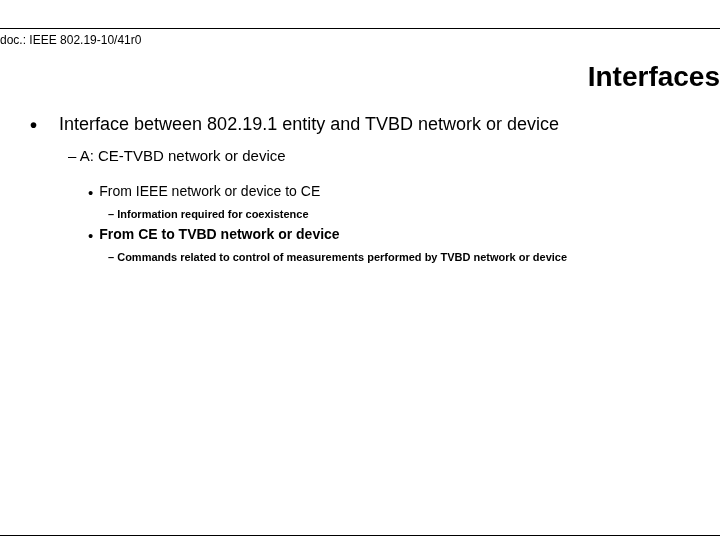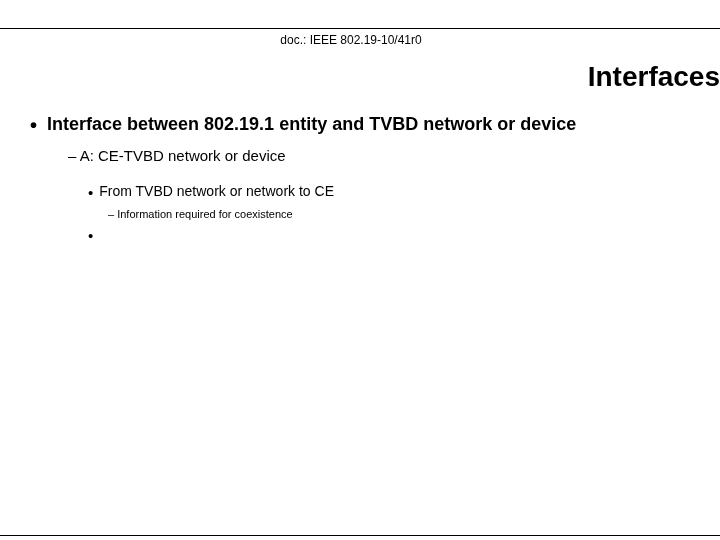--- a/index.html
+++ b/index.html
@@ -24,21 +24,21 @@
       padding: 0;
     }
 
     .header-line {
       width: 100%;
       border-top: 1.5px solid #000;
       margin-top: 28px;
     }
 
     .doc-ref {
-      text-align: center;
+      text-align: left;
       font-size: 12px;
       padding: 4px 18px 0 0;
       font-family: Arial, sans-serif;
     }
 
     .title {
       text-align: right;
       font-size: 28px;
       font-weight: bold;
       margin-top: 14px;
@@ -60,21 +60,22 @@
     }
 
     .bullet-main .bullet-dot {
       margin-right: 10px;
       font-size: 20px;
       line-height: 1.2;
     }
 
     .bullet-main .bullet-text {
       line-height: 1.3;
-      font-weight: bold;
+      font-weight: normal;
+      margin-left: 12px;
     }
 
     .sub-level-1 {
       padding-left: 38px;
       font-size: 15px;
       font-family: Arial, sans-serif;
       margin-bottom: 16px;
       line-height: 1.4;
     }
 
@@ -104,20 +105,21 @@
     .sub-level-2.bold-item .btext {
       font-weight: bold;
     }
 
     .sub-level-3 {
       padding-left: 78px;
       font-size: 11px;
       font-family: Arial, sans-serif;
       margin-bottom: 3px;
       line-height: 1.4;
+      font-weight: bold;
     }
 
     .sub-level-3::before {
       content: '– ';
     }
 
     .footer-line {
       width: 100%;
       border-top: 1.5px solid #000;
       position: absolute;
@@ -141,30 +143,34 @@
       <span class="bullet-dot">•</span>
       <span class="bullet-text">Interface between 802.19.1 entity and TVBD network or device</span>
     </div>
 
     <div class="sub-level-1">
       <span>A: CE-TVBD network or device</span>
     </div>
 
     <div class="sub-level-2">
       <span class="bdot">•</span>
-      <span class="btext">From TVBD network or network to CE</span>
+      <span class="btext">From IEEE network or device to CE</span>
     </div>
 
     <div class="sub-level-3">
       <span>Information required for coexistence</span>
     </div>
 
     <div class="sub-level-2 bold-item">
       <span class="bdot">•</span>
+      <span class="btext">From CE to TVBD network or device</span>
     </div>
 
 
+    <div class="sub-level-3">
+      <span>Commands related to control of measurements performed by TVBD network or device</span>
+    </div>
 
   </div>
 
   <div class="footer-line"></div>
 
 </div>
 
 </body></html>

